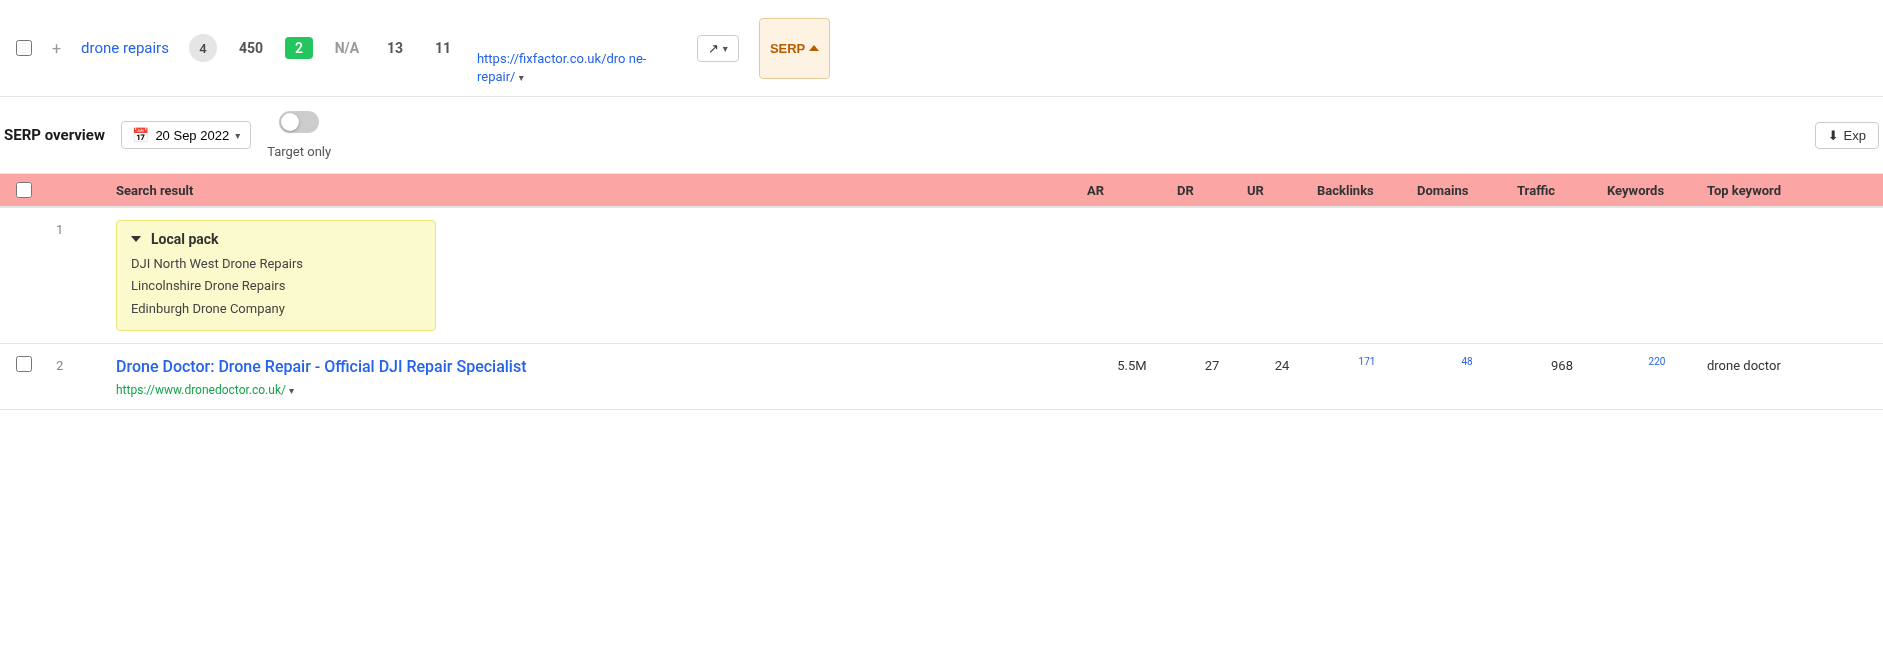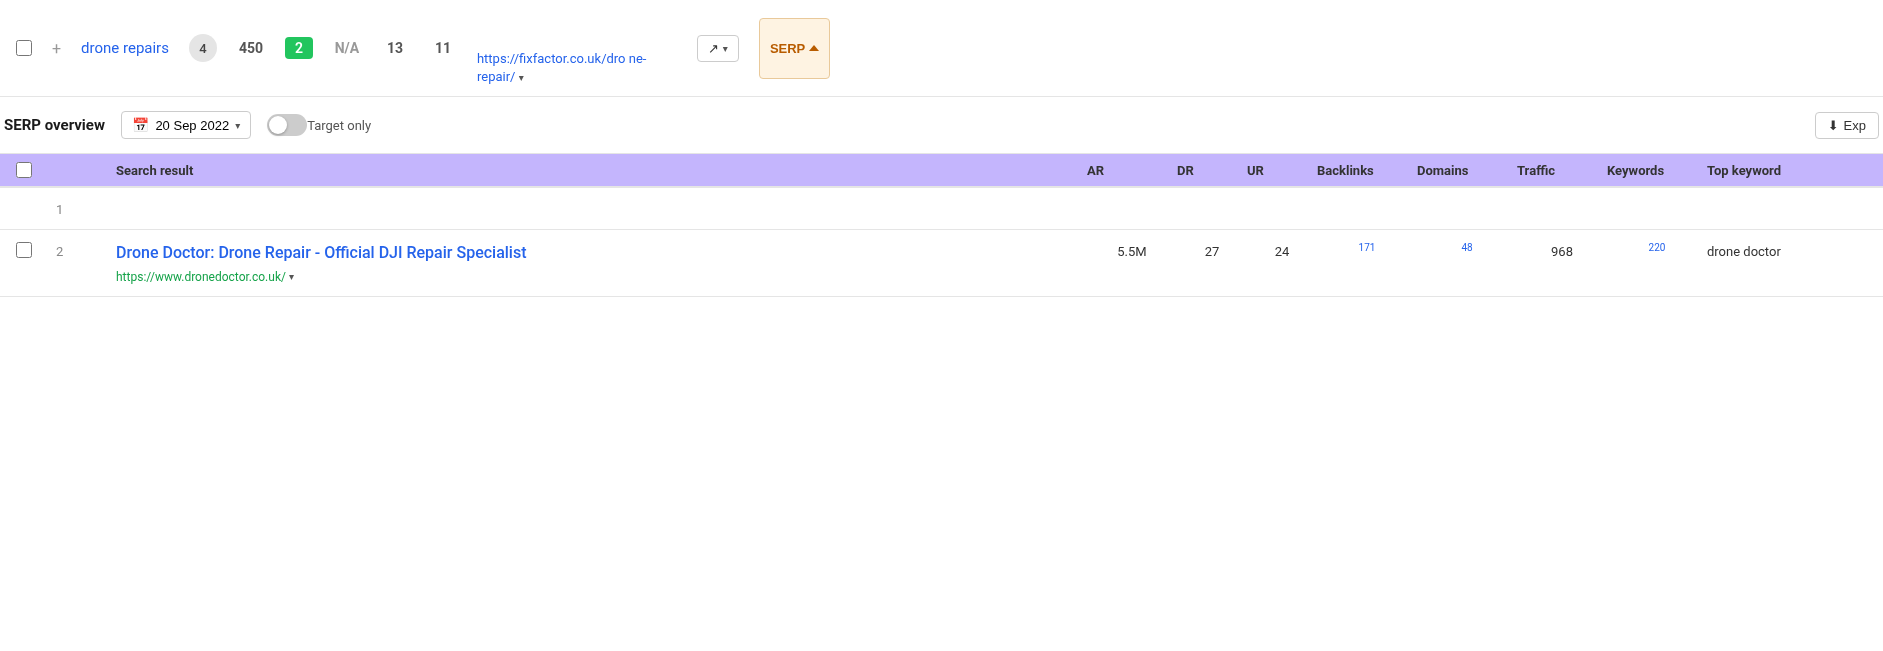--- a/index.html
+++ b/index.html
@@ -60,21 +60,21 @@
       border-bottom: 1px solid #e5e5e5;
     }
     .serp-overview-title {
       font-weight: 700; font-size: 15px;
     }
     .date-picker-btn {
       display: flex; align-items: center; gap: 6px; border: 1px solid #ccc;
       border-radius: 4px; padding: 5px 10px; background: #fff; cursor: pointer; font-size: 13px;
     }
     .toggle-wrap {
-      display: flex; align-items: center; gap: 0;
+      display: flex; align-items: center; gap: 11px; flex-direction: column;
     }
     .toggle {
       width: 40px; height: 22px; background: #ccc; border-radius: 11px; position: relative; cursor: pointer;
     }
     .toggle-knob {
       width: 18px; height: 18px; background: #fff; border-radius: 50%; position: absolute; top: 2px; left: 2px;
       box-shadow: 0 1px 3px rgba(0,0,0,0.3);
     }
     .target-only-label {
       font-size: 13px; color: #555;
@@ -84,21 +84,21 @@
       border-radius: 4px; padding: 5px 12px; background: #fff; cursor: pointer; font-size: 13px; color: #333;
     }
     .table-header {
       display: grid;
       grid-template-columns: 40px 60px 1fr 90px 70px 70px 100px 100px 90px 100px 160px;
       padding: 8px 16px;
       border-bottom: 2px solid #e5e5e5;
       font-weight: 700;
       font-size: 13px;
       color: #333;
-      background: #c4b5fd;
+      background: #fca5a5;
     }
     .table-header .col {
       display: flex; align-items: center; gap: 3px;
     }
     .table-row-container {
       border-bottom: 1px solid #e5e5e5;
     }
     .table-row {
       display: grid;
       grid-template-columns: 40px 60px 1fr 90px 70px 70px 100px 100px 90px 100px 160px;
@@ -235,20 +235,31 @@
   </div>
   <div class="col">
     <span>Top keyword</span>
   </div>
 </div>
 
 <div class="table-row-container">
   <div class="table-row">
     <div></div>
     <div class="row-number">1</div>
+    <div>
+      <div class="local-pack-box">
+        <div class="local-pack-header">
+          <span class="tri-down"></span>
+          <span>Local pack</span>
+        </div>
+        <div class="local-pack-item">DJI North West Drone Repairs</div>
+        <div class="local-pack-item">Lincolnshire Drone Repairs</div>
+        <div class="local-pack-item">Edinburgh Drone Company</div>
+      </div>
+    </div>
     <div></div>
     <div></div>
     <div></div>
     <div></div>
     <div></div>
     <div></div>
     <div></div>
     <div></div>
   </div>
 </div>

